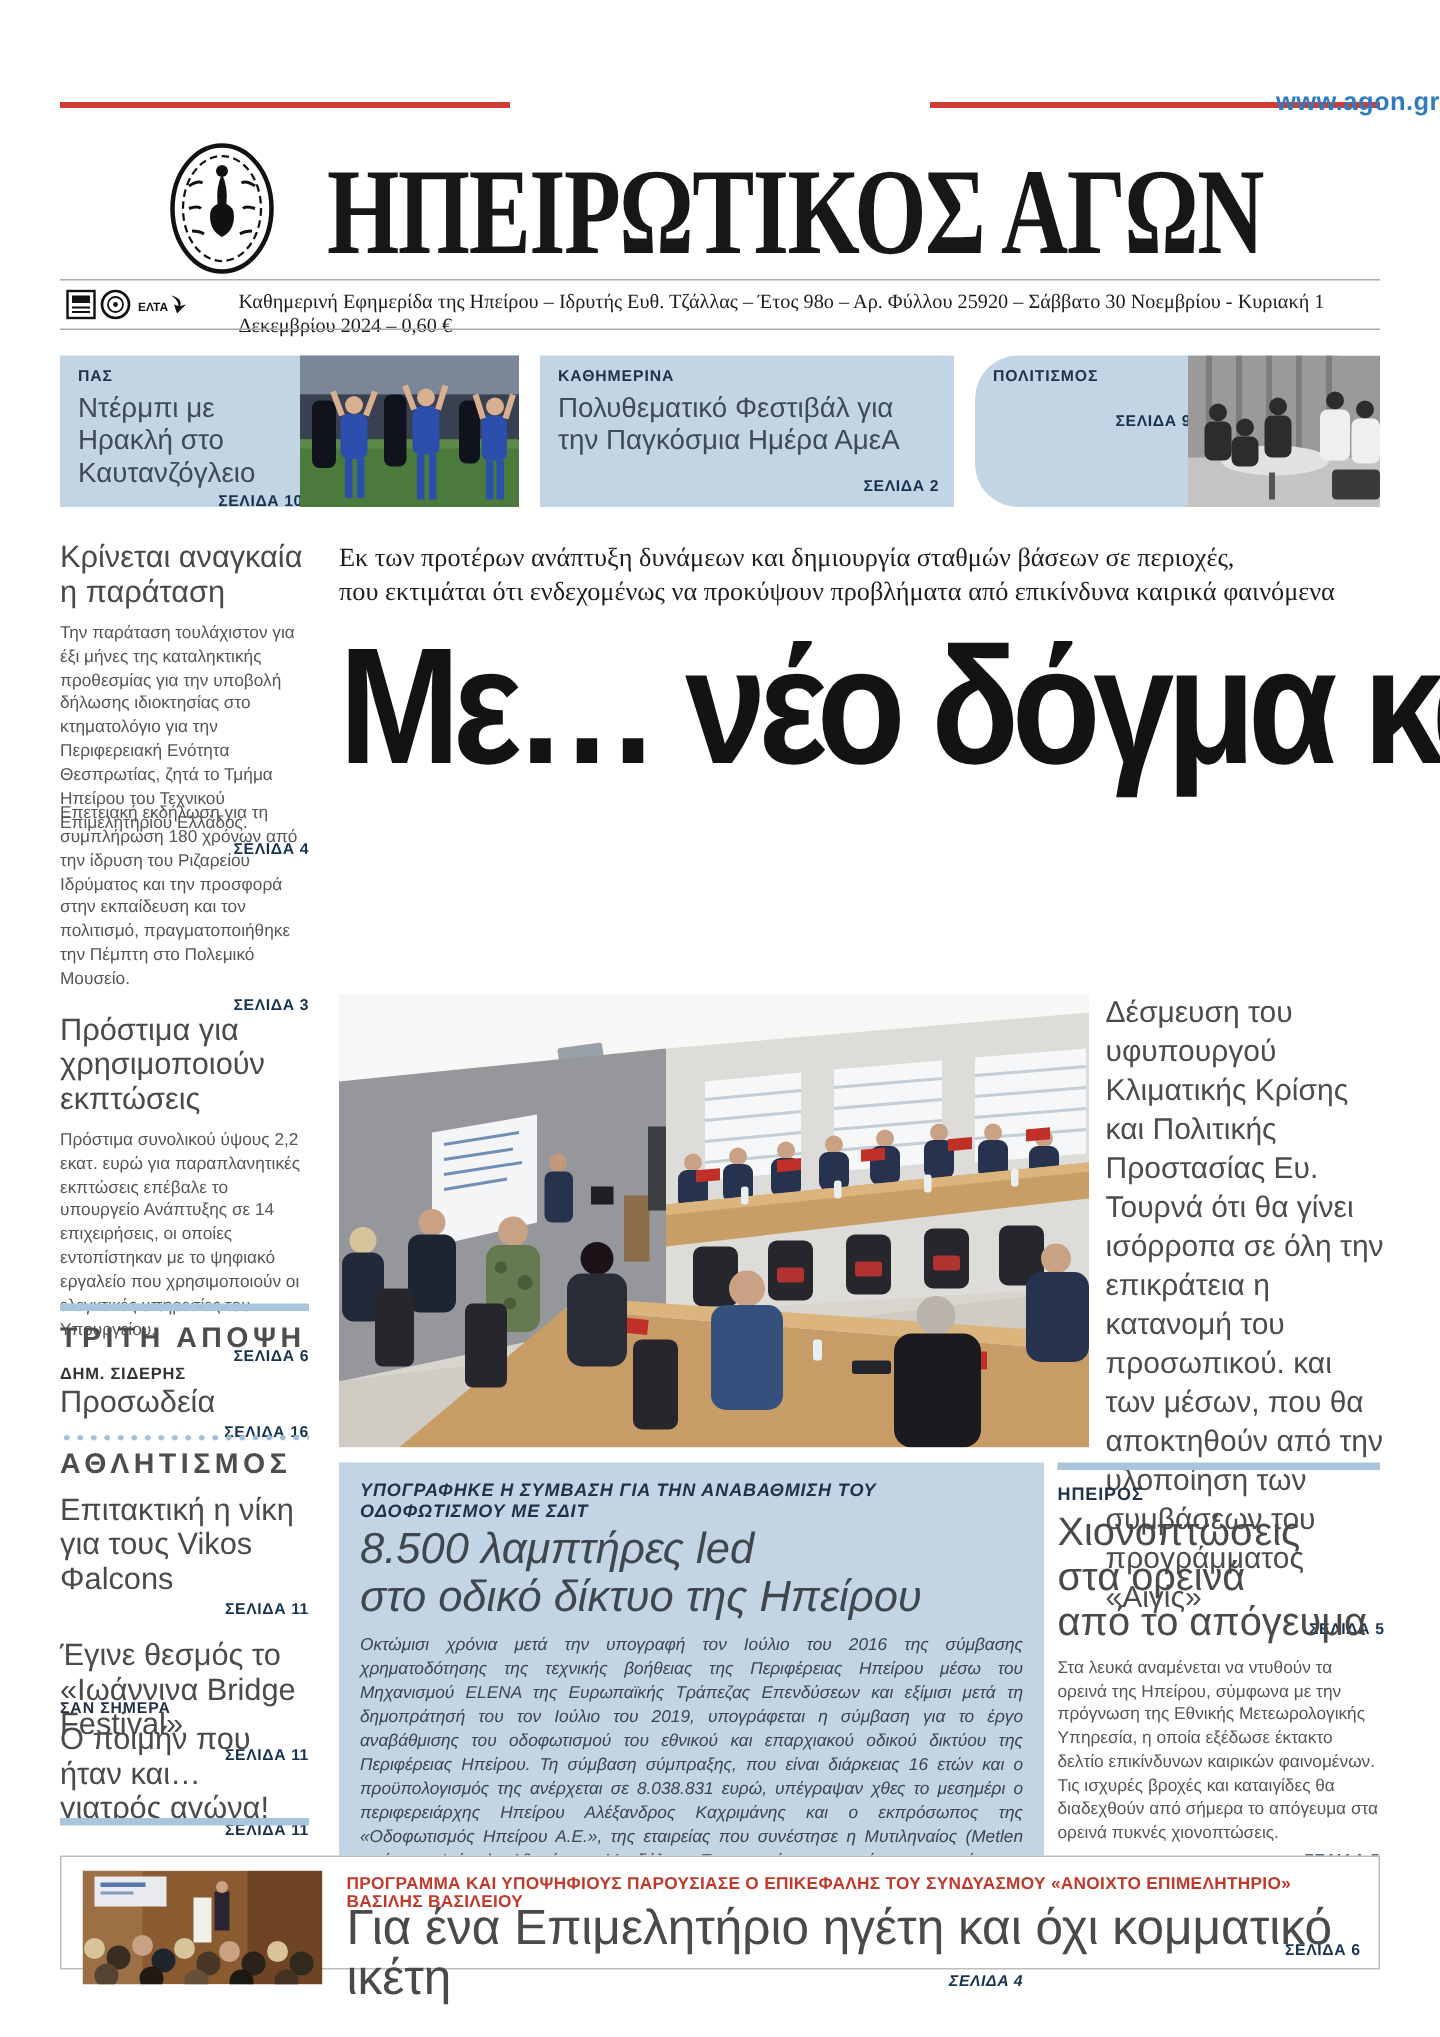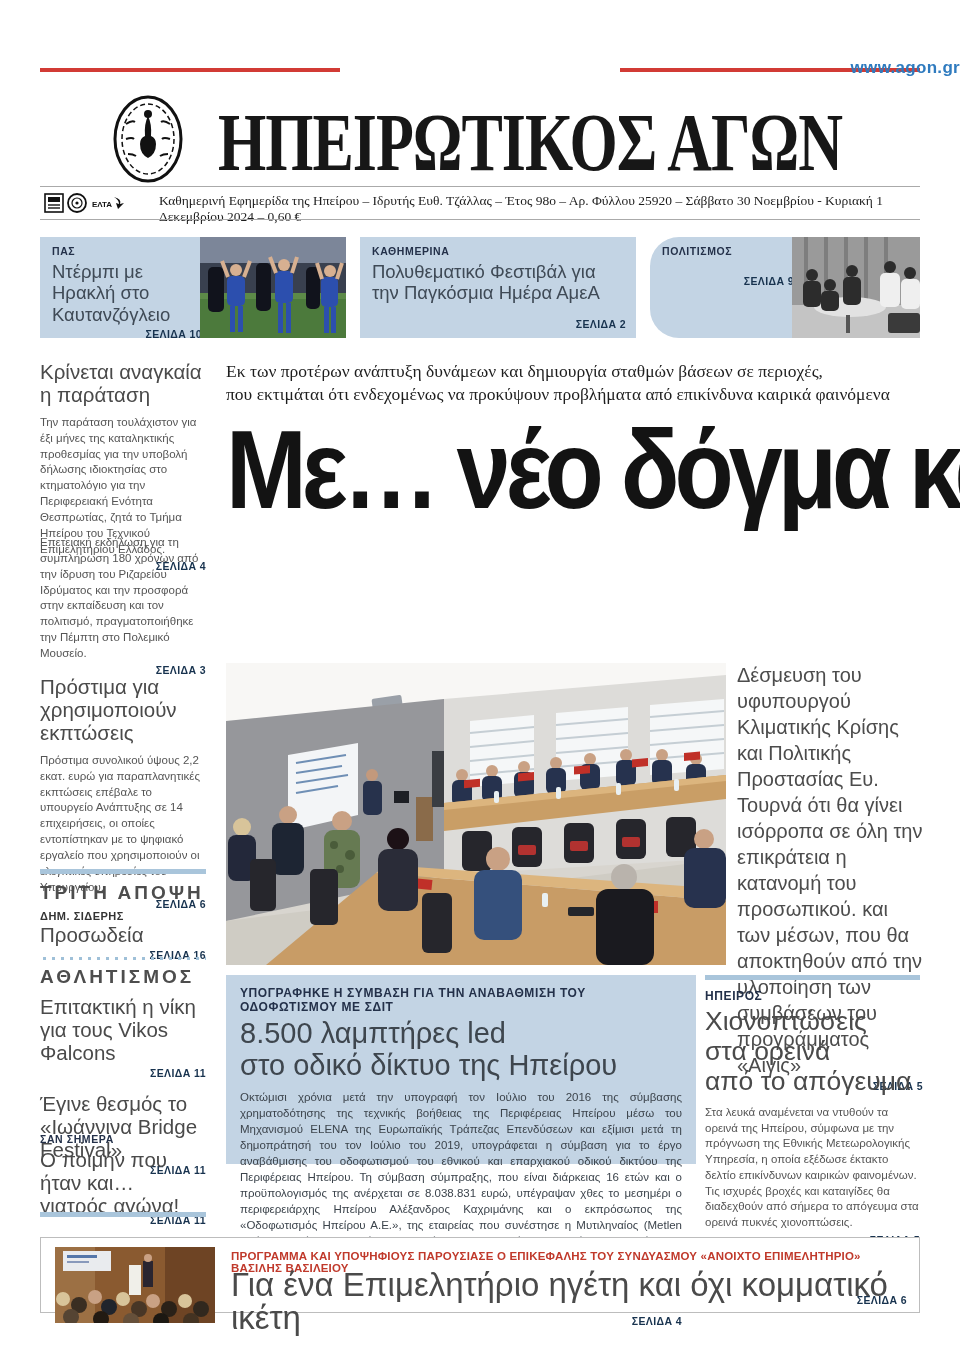--- a/index.html
+++ b/index.html
@@ -54,22 +54,22 @@
   .lt-page { text-align:right; margin-top:2px; }
   .leftcol { position:absolute; left:40px; width:166px; }
   .bluebar { position:absolute; left:40px; width:166px; height:5px; background:#a9c5db; }
   .dots { position:absolute; left:40px; width:166px; height:7px;
     background-image:radial-gradient(circle, #9fc0d8 1.7px, rgba(0,0,0,0) 2px);
     background-size:9px 7px; background-repeat:repeat-x; }
   .sec-head { font-size:19px; font-weight:bold; color:#4d4d4d; letter-spacing:3px; }
   .author { font-size:11px; font-weight:bold; color:#333; letter-spacing:.5px; }
 
   
-  .led-box { position:absolute; left:226px; top:975px; width:470px; height:189px;
-    background:#c3d4e4; padding:11px 14px 21px 14px; }
+  .led-box { position:absolute; left:226px; top:975px; width:470px; height:263px;
+    background:#c3d4e4; padding:11px 14px 21px 14px;font-style:italic; }
   .led-title { font-size:29px; color:#3e464e; line-height:1.1; margin-top:4px; }
   .led-body { font-size:11.5px; color:#3c444c; line-height:1.39; margin-top:8px; text-align:justify; }
   .led-page { text-align:right; margin-top:1px; }
 
   
   .wx-box { position:absolute; left:705px; top:975px; width:215px; height:240px; }
   .wx-title { font-size:26.5px; color:#4a4a4a; line-height:1.13; margin-top:4px; }
   .wx-body { font-size:11.5px; color:#555; line-height:1.37; margin-top:8px; }
 
   

